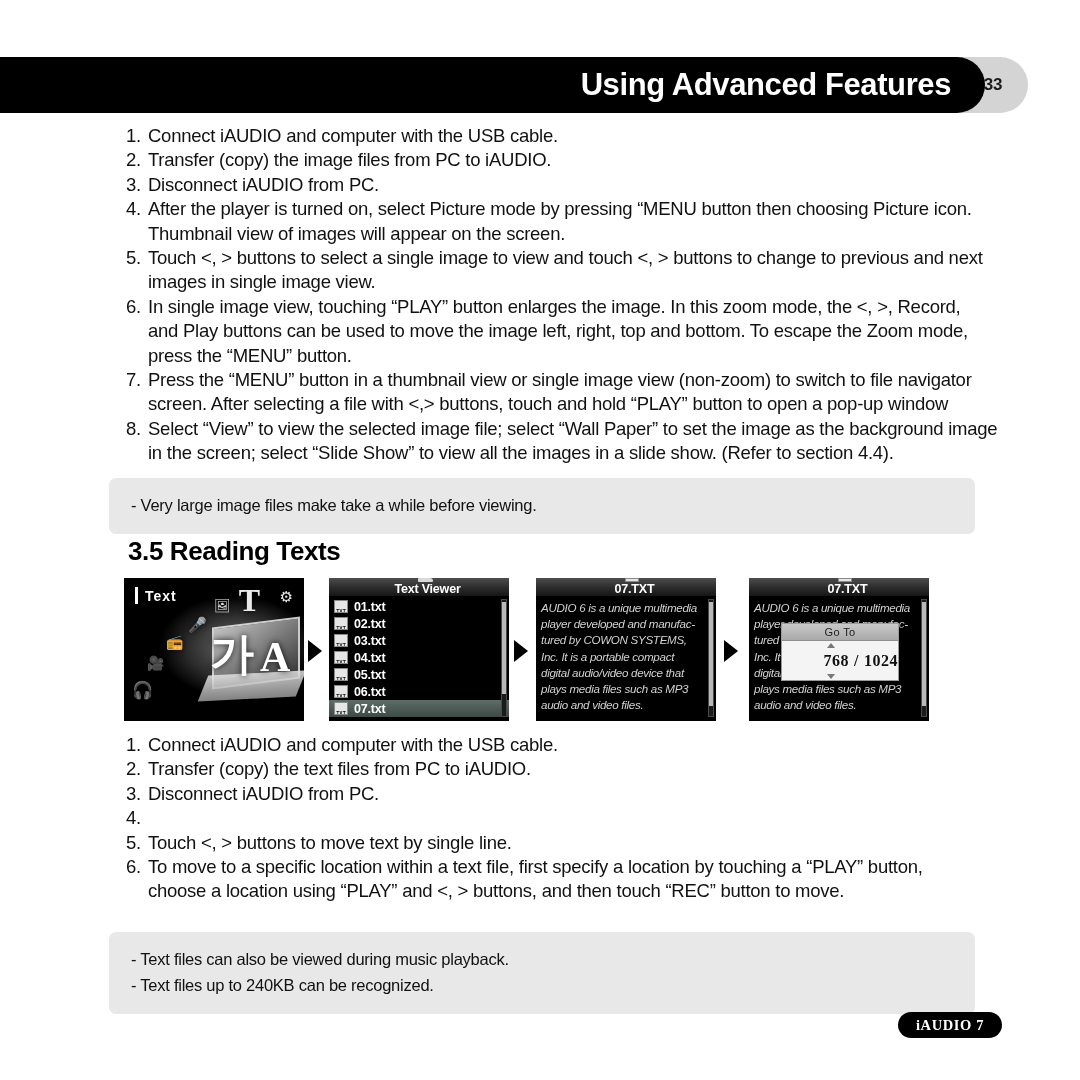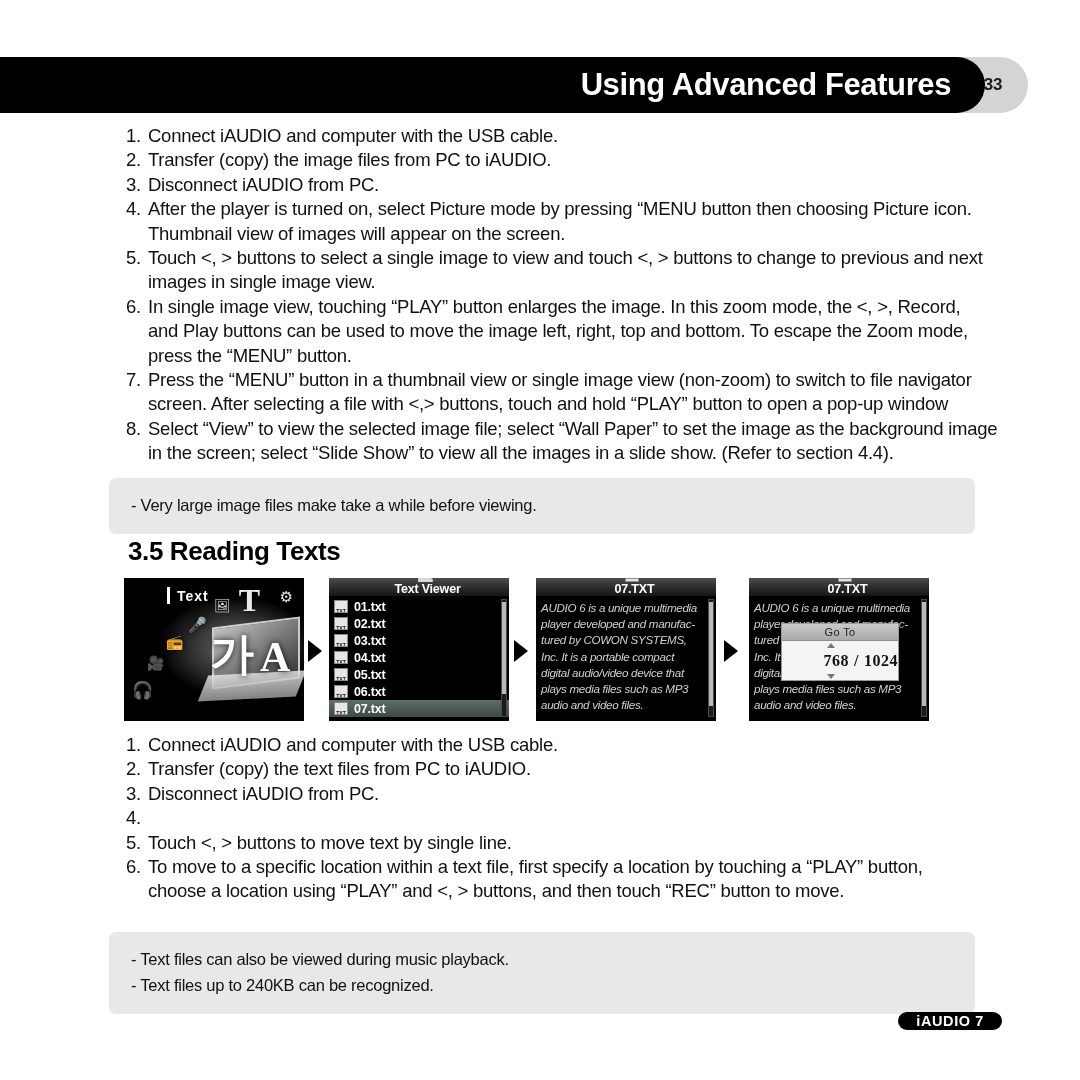--- a/index.html
+++ b/index.html
@@ -164,21 +164,20 @@
     position: absolute;
     left: 11px;
     top: 9px;
     display: flex;
     align-items: center;
     color: #ffffff;
     font-size: 14px;
     font-weight: 600;
     letter-spacing: 1px;
     text-shadow: 0 0 4px rgba(0,0,0,.9);
-    margin-left: 32px;
   }
   .s1-label .caret {
     width: 3px;
     height: 17px;
     background: #ffffff;
     margin-right: 7px;
   }
   .s1-ico {
     position: absolute;
     color: #e9e9e9;
@@ -378,31 +377,32 @@
     border-left: 4px solid transparent;
     border-right: 4px solid transparent;
     border-top: 5px solid #777;
   }
 
   
   .footer-badge {
     position: absolute;
     right: 78px;
     top: 1012px;
-    height: 18px;
+    height: 26px;
     padding: 0 18px;
     background: #000000;
     border-radius: 13px;
     color: #ffffff;
     font-size: 14.5px;
     font-weight: bold;
     letter-spacing: .6px;
     display: flex;
     align-items: center;
     justify-content: center;
+    font-family: Liberation Serif, serif;
   }
 </style>
 </head>
 <body>
 
 <div class="page">
 
   <div class="header">
     <div class="header-page-pill">33</div>
     <div class="header-bar">

